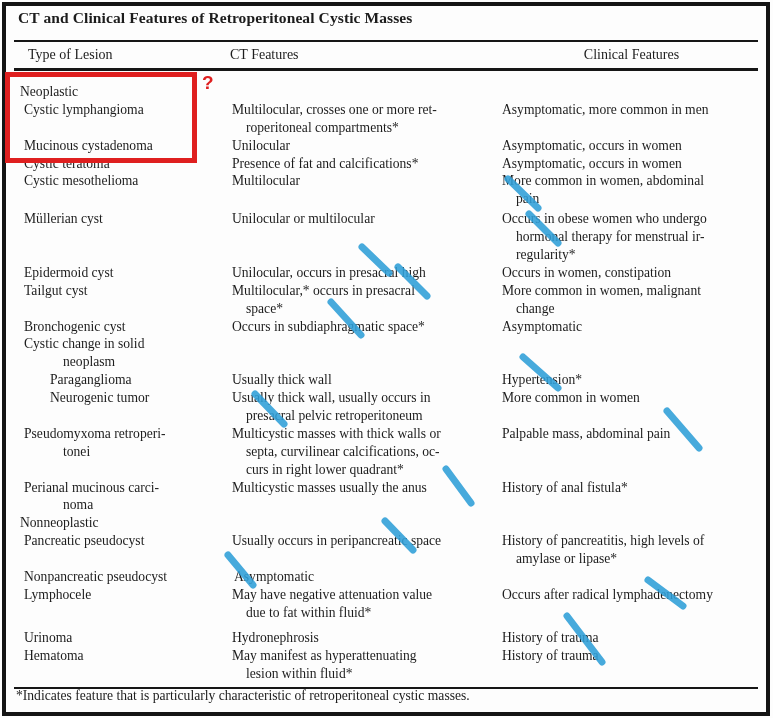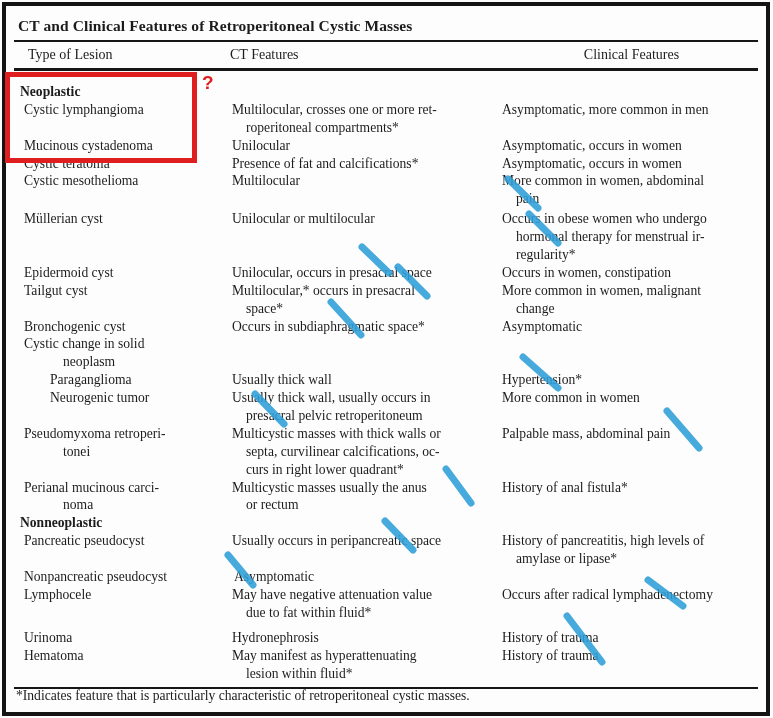--- a/index.html
+++ b/index.html
@@ -6,38 +6,38 @@
   #stage{
     position:relative;width:773px;height:718px;background:#fdfdfd;
     font-family:"Liberation Serif", serif;color:#1c1c1c;overflow:hidden;
   }
   #frame{
     position:absolute;left:2px;top:2px;right:3px;bottom:2px;
     border:4px solid #141414;background:#fdfdfd;box-sizing:border-box;
   }
   .hline{position:absolute;left:8px;right:8px;background:#161616;}
   #title{
-    position:absolute;left:12px;top:11px;font-size:15.5px;font-weight:bold;
+    position:absolute;left:12px;top:3px;font-size:15.5px;font-weight:bold;
     letter-spacing:.1px;white-space:nowrap;
   }
   #rule-title{top:34px;height:2.4px;}
   #rule-header{top:62px;height:2.6px;}
   #rule-foot{top:681px;height:2px;}
   #colheads{position:absolute;left:0;top:41px;width:773px;display:flex;font-size:14px;}
   .h1{width:224px;padding-left:22px;box-sizing:border-box;text-align:left;}
   .h2{width:268px;text-align:left;}
   .h3{flex:1;text-align:center;padding-right:14px;}
   #tbody{position:absolute;left:0;top:77px;width:773px;}
   .trow{display:flex;width:773px;}
   .cell{box-sizing:border-box;}
   .cell-lesion{width:224px;}
   .cell-ct{width:268px;}
   .cell-clinical{flex:1;}
   .line{height:17.9px;line-height:17.9px;font-size:13.6px;white-space:nowrap;}
-  .indent-category{padding-left:14px;font-weight:bold;}
+  .indent-category{padding-left:14px;}
   .indent-lesion{padding-left:18px;}
   .indent-sub{padding-left:44px;}
   .indent-wrap{padding-left:57px;}
   .cell-ct .line{padding-left:2px;}
   .cell-ct .line.wrap{padding-left:16px;}
   .cell-clinical .line{padding-left:4px;}
   .cell-clinical .line.wrap{padding-left:18px;}
   #footnote{position:absolute;left:10px;top:682px;font-size:13.6px;white-space:nowrap;}
   #redbox{position:absolute;border:5px solid #df1f1f;background:transparent;box-sizing:border-box;}
   #qmark{
@@ -126,21 +126,21 @@
             <div class="line">Occurs in obese women who undergo</div>
             <div class="line wrap">hormonal therapy for menstrual ir-</div>
             <div class="line wrap">regularity*</div>
           </div>
   </div>
         <div class="trow">
     <div class="cell cell-lesion">
             <div class="line indent-lesion">Epidermoid cyst</div>
           </div>
     <div class="cell cell-ct">
-            <div class="line">Unilocular, occurs in presacral space</div>
+            <div class="line">Unilocular, occurs in presacral high</div>
           </div>
     <div class="cell cell-clinical">
             <div class="line">Occurs in women, constipation</div>
           </div>
   </div>
         <div class="trow">
     <div class="cell cell-lesion">
             <div class="line indent-lesion">Tailgut cyst</div>
           </div>
     <div class="cell cell-ct">
@@ -208,21 +208,20 @@
             <div class="line">Palpable mass, abdominal pain</div>
           </div>
   </div>
         <div class="trow">
     <div class="cell cell-lesion">
             <div class="line indent-lesion">Perianal mucinous carci-</div>
             <div class="line wrap indent-wrap">noma</div>
           </div>
     <div class="cell cell-ct">
             <div class="line">Multicystic masses usually the anus</div>
-            <div class="line wrap">or rectum</div>
           </div>
     <div class="cell cell-clinical">
             <div class="line">History of anal fistula*</div>
           </div>
   </div>
         <div class="trow">
     <div class="cell cell-lesion">
             <div class="line indent-category">Nonneoplastic</div>
           </div>
     <div class="cell cell-ct"></div>

